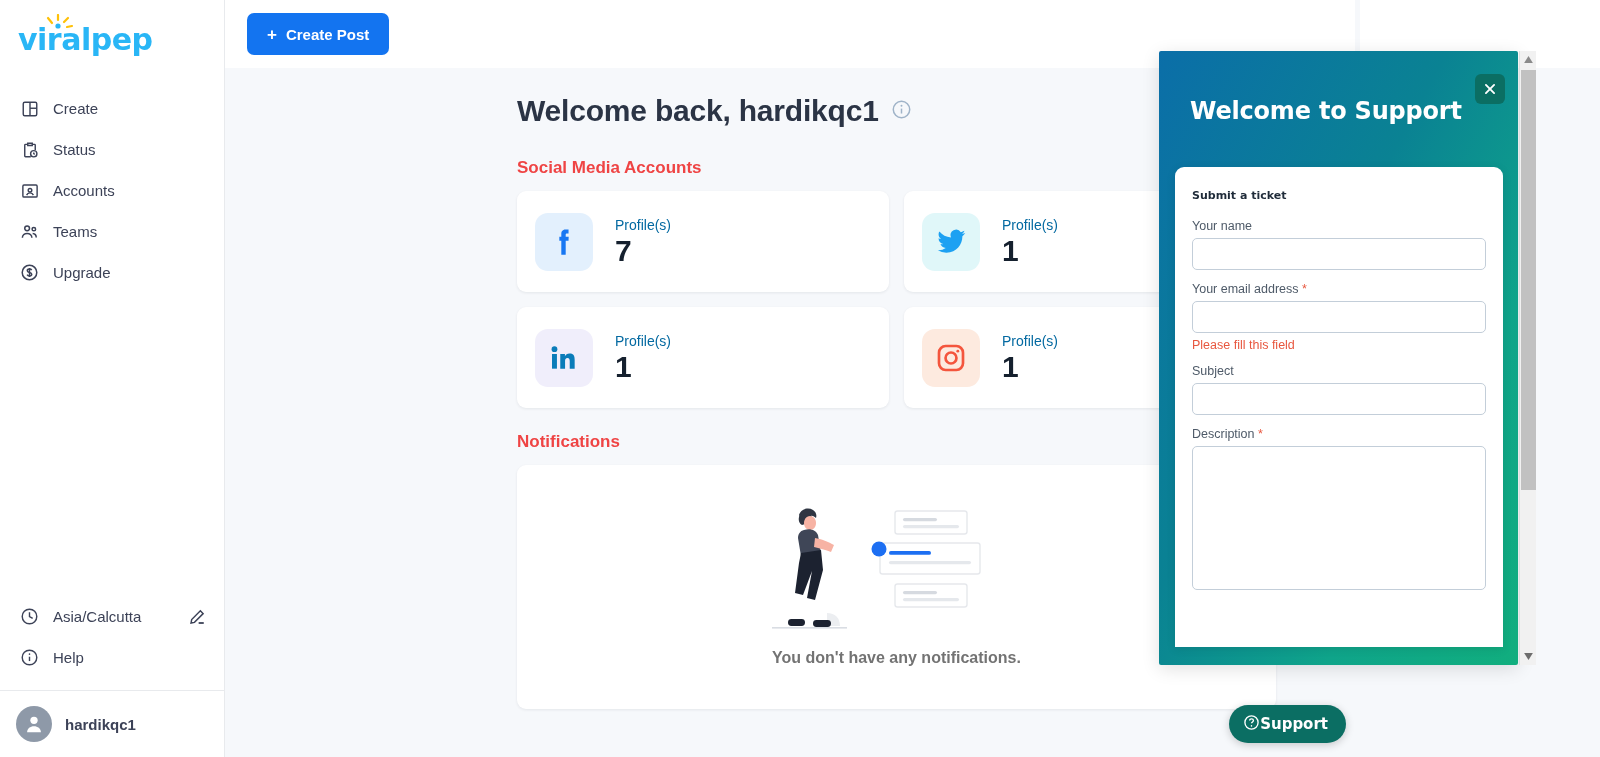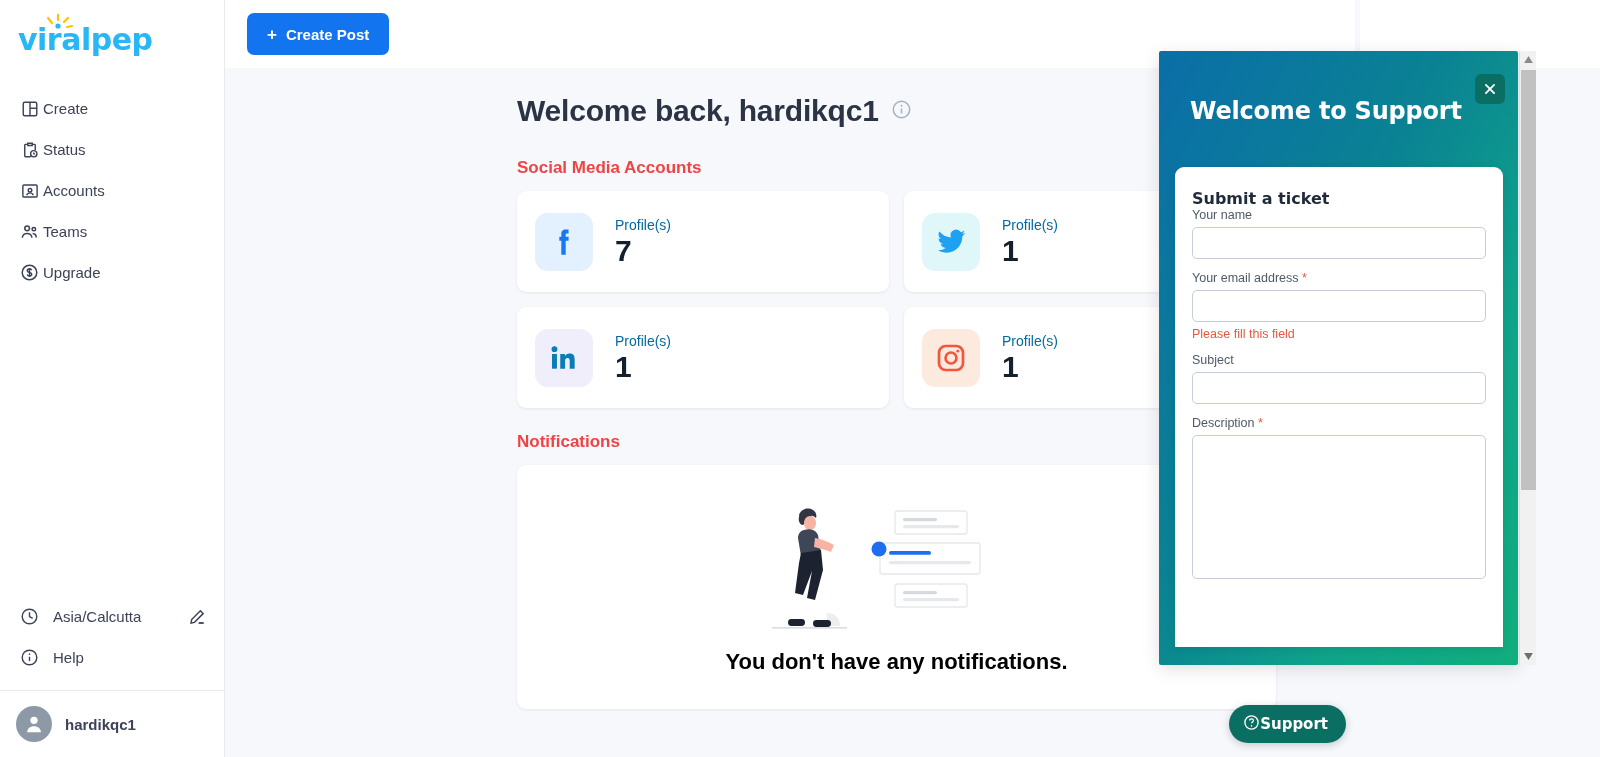--- a/index.html
+++ b/index.html
@@ -21,21 +21,21 @@
   .logo { position: relative; width: 120px; height: 44px; }
   .logo-text {
     font-family: "DejaVu Sans", sans-serif;
     font-size: 30px; font-weight: 700; letter-spacing: -0.5px;
     color: #29b6f6; line-height: 44px; position: absolute; left: 0; top: 4px;
   }
   .logo-rays { position: absolute; left: 20px; top: 0px; width: 40px; height: 18px; }
 
   .nav { margin-top: 14px; }
   .nav-item {
-    display: flex; align-items: center; gap: 4px;
+    display: flex; align-items: center; gap: 14px;
     height: 41px; padding-left: 20px; cursor: pointer;
     color: #3c4257; font-size: 15px;
   }
   .nav-icon { width: 19px; height: 19px; flex: 0 0 19px; display:flex; align-items:center; justify-content:center; }
   .nav-icon svg { display:block; }
   .nav-label { font-size: 15px; color: #3c4257; }
 
   .sidebar-spacer { flex: 1 1 auto; }
 
   .sb-bottom { padding-bottom: 0; }
@@ -106,21 +106,21 @@
   .acct-meta { display:flex; flex-direction:column; gap:2px; }
   .acct-label { font-size:14px; color:#0369a1; }
   .acct-count { font-size:30px; font-weight:700; color:#15202e; line-height:1.05; }
 
   .notif-card {
     background:#fff; border-radius:9px; margin-left:292px; width:759px;
     min-height: 244px; box-shadow: 0 1px 3px rgba(16,24,40,0.08);
     display:flex; flex-direction:column; align-items:center; padding-top:26px;
   }
   .notif-empty-text {
-    font-size:22px; font-weight:700; color:#000000; margin-top:4px;
+    font-size:16px; font-weight:700; color:#737373; margin-top:4px;
   }
 
   
   .support-modal {
     position:absolute; left:1159px; top:51px; width:359px; height:614px;
     background: linear-gradient(118deg, #0b6ea8 0%, #0a8293 42%, #0fa48a 72%, #11ae7e 100%);
     border-radius: 2px;
     box-shadow: 0 4px 18px rgba(0,0,0,0.12);
     overflow:hidden;
   }
@@ -134,21 +134,21 @@
     background:#0b6e63; border-radius:6px; cursor:pointer;
     display:flex; align-items:center; justify-content:center;
     border:none;
   }
   .ticket-card {
     position:absolute; left:16px; top:116px; width:328px; height:480px;
     background:#fff; border-radius:9px 9px 0 0;
     box-shadow: 0 2px 10px rgba(0,0,0,0.10);
     padding: 22px 17px 0 17px; overflow:hidden;
   }
-  .ticket-title { font-size:16px; font-weight:700; color:#1f2b39; font-family:"DejaVu Sans", sans-serif; }
+  .ticket-title { font-size:11px; font-weight:700; color:#1f2b39; font-family:"DejaVu Sans", sans-serif; margin-bottom:17px; }
   .fld-label { font-size:12.5px; color:#4e5a68; margin-bottom:5px; }
   .req { color:#e8573f; }
   .fld-input {
     width:100%; height:32px; border:1px solid #c3ced9; border-radius:5px;
     background:#fff; font-size:13px; padding:0 8px; outline:none;
     font-family:"Liberation Sans", sans-serif; color:#1f2b39;
   }
   .fld-textarea {
     width:100%; height:144px; border:1px solid #c3ced9; border-radius:5px;
     background:#fff; font-size:13px; padding:7px 8px; outline:none; resize:none;

